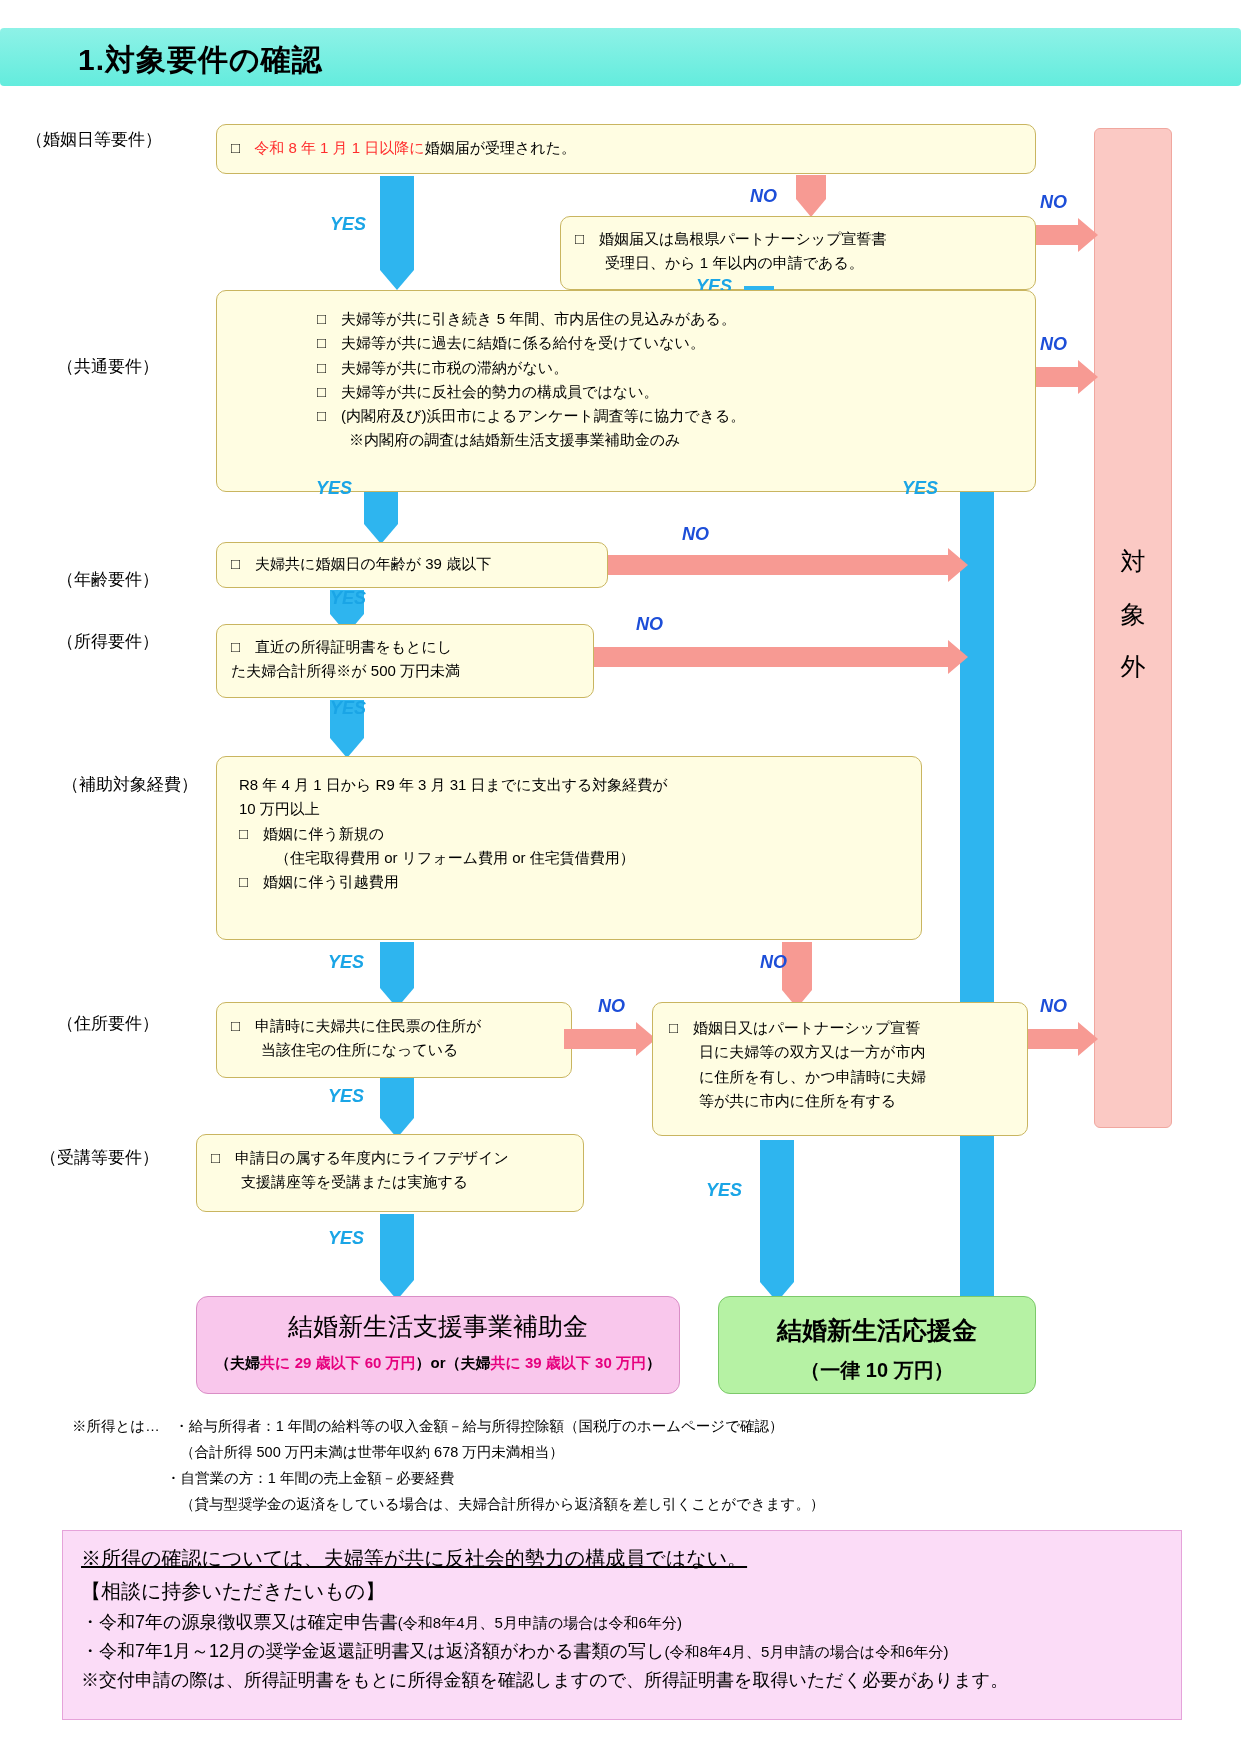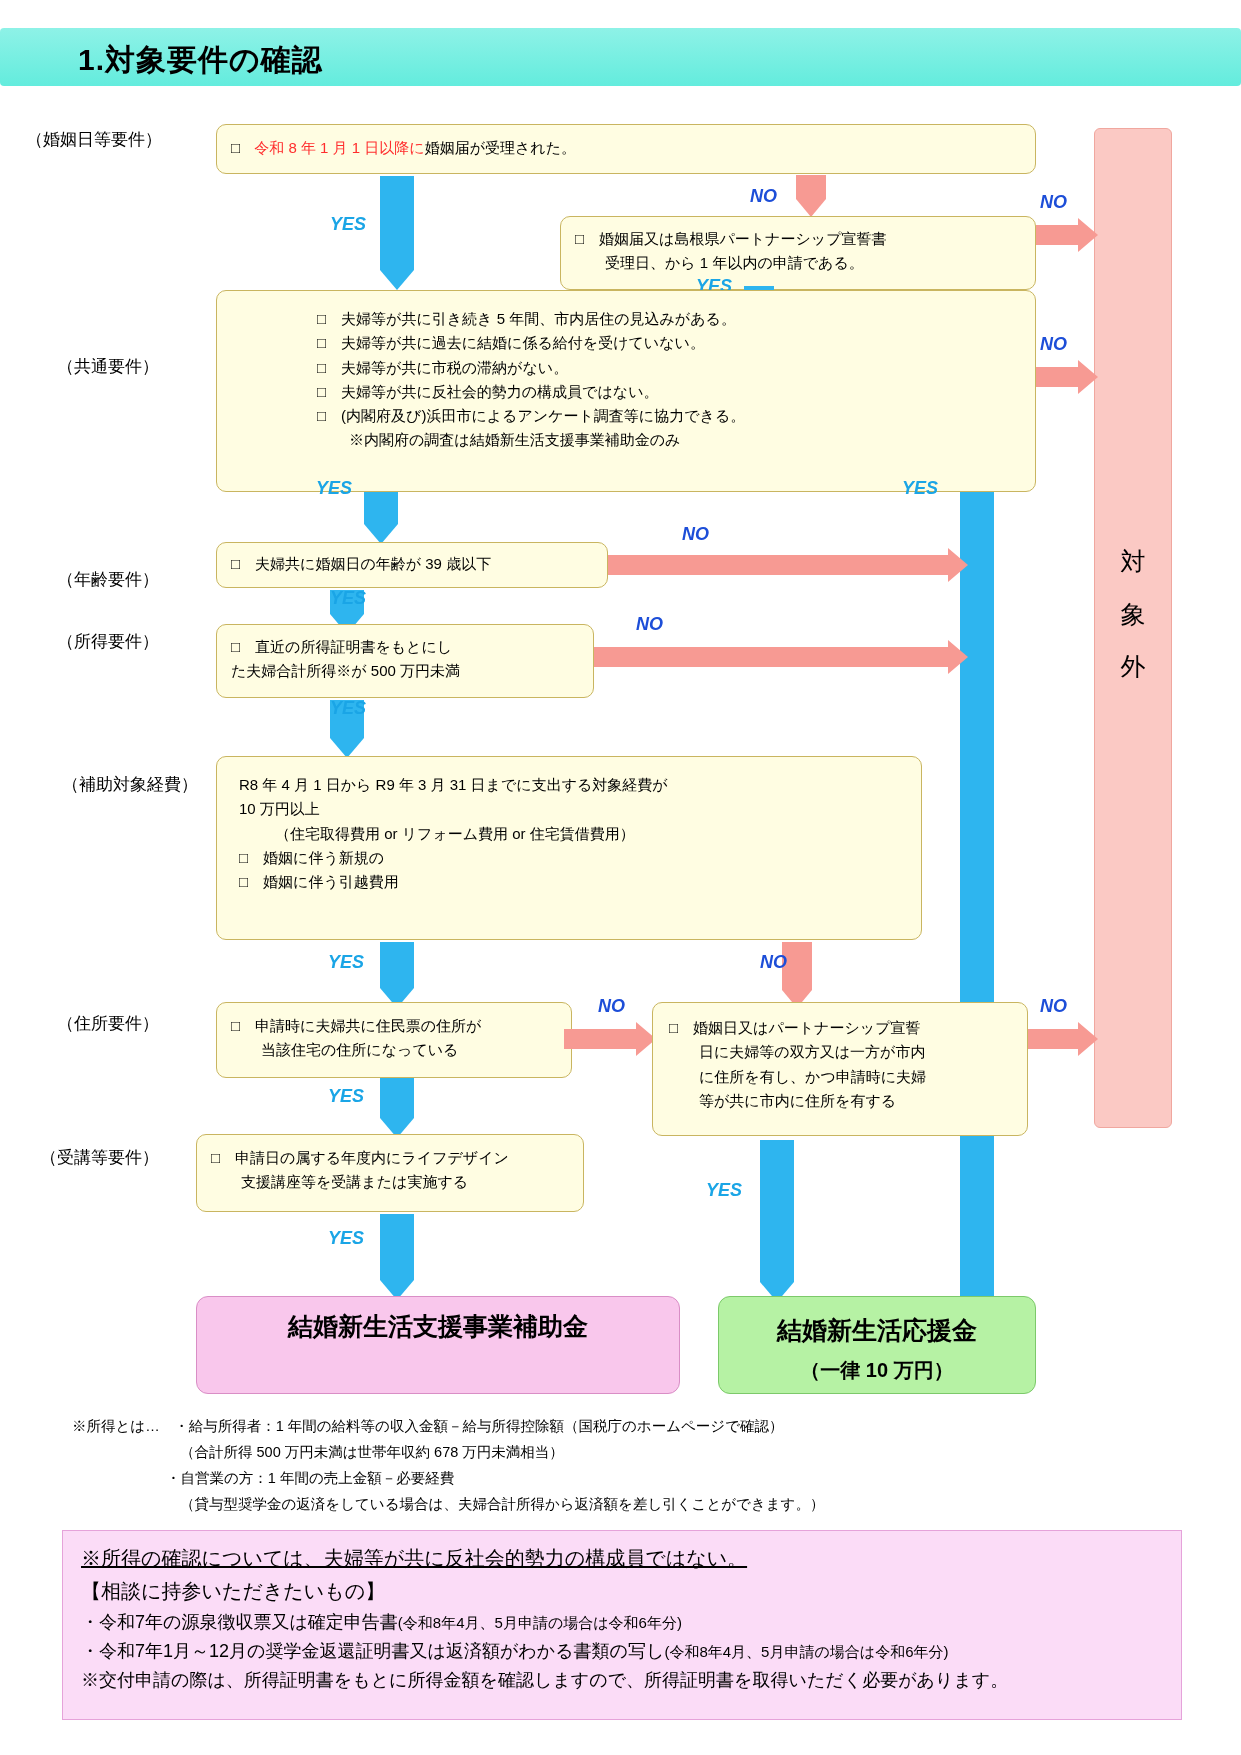--- a/index.html
+++ b/index.html
@@ -130,21 +130,21 @@
     width: 484px;
     height: 98px;
     background: #f9c7ec;
     border: 1.5px solid #d98ec6;
     border-radius: 12px;
     box-sizing: border-box;
     text-align: center;
   }
   .result-pink .t1 {
     font-size: 25px;
-    font-weight: bold;
+    font-weight: normal;
     margin-top: 13px;
   }
   .result-pink .t2 {
     font-size: 15px;
     font-weight: bold;
     margin-top: 11px;
   }
   .result-green {
     position: absolute;
     left: 718px;
@@ -307,22 +307,22 @@
 
   <div class="arrow-v" style="left:330px; top:700px; width:34px; height:58px;">
     <div class="shaft blue" style="height:38px;"></div>
     <div class="tri-down blue-t"></div>
   </div>
   <div class="lbl yes" style="left:330px; top:698px;">YES</div>
 
   <div class="box" style="left:216px; top:756px; width:706px; height:184px; padding:16px 22px;">
     <div class="line">R8 年 4 月 1 日から R9 年 3 月 31 日までに支出する対象経費が</div>
     <div class="line">10 万円以上</div>
+    <div class="line">□　婚姻に伴う新規の</div>
     <div class="line" style="padding-left:36px;">（住宅取得費用 or リフォーム費用 or 住宅賃借費用）</div>
-    <div class="line">□　婚姻に伴う新規の</div>
     <div class="line">□　婚姻に伴う引越費用</div>
   </div>
 
   <div class="arrow-v" style="left:380px; top:942px; width:34px; height:66px;">
     <div class="shaft blue" style="height:46px;"></div>
     <div class="tri-down blue-t"></div>
   </div>
   <div class="lbl yes" style="left:328px; top:952px;">YES</div>
 
   <div class="arrow-v" style="left:782px; top:942px; width:30px; height:66px;">
@@ -373,20 +373,21 @@
   </div>
 
   <div class="arrow-v" style="left:380px; top:1214px; width:34px; height:86px;">
     <div class="shaft blue" style="height:66px;"></div>
     <div class="tri-down blue-t"></div>
   </div>
   <div class="lbl yes" style="left:328px; top:1228px;">YES</div>
 
   <div class="result-pink">
     <div class="t1">結婚新生活支援事業補助金</div>
+    <div class="t2"><span>（夫婦</span><span class="magenta">共に 29 歳以下 60 万円</span><span>）or（夫婦</span><span class="magenta">共に 39 歳以下 30 万円</span><span>）</span></div>
   </div>
 
   <div class="result-green">
     <div class="t1">結婚新生活応援金</div>
     <div class="t2">（一律 10 万円）</div>
   </div>
 
   <div class="footnote" style="left:72px; top:1414px;">※所得とは…　・給与所得者：1 年間の給料等の収入金額－給与所得控除額（国税庁のホームページで確認）</div>
   <div class="footnote" style="left:180px; top:1440px;">（合計所得 500 万円未満は世帯年収約 678 万円未満相当）</div>
   <div class="footnote" style="left:166px; top:1466px;">・自営業の方：1 年間の売上金額－必要経費</div>

